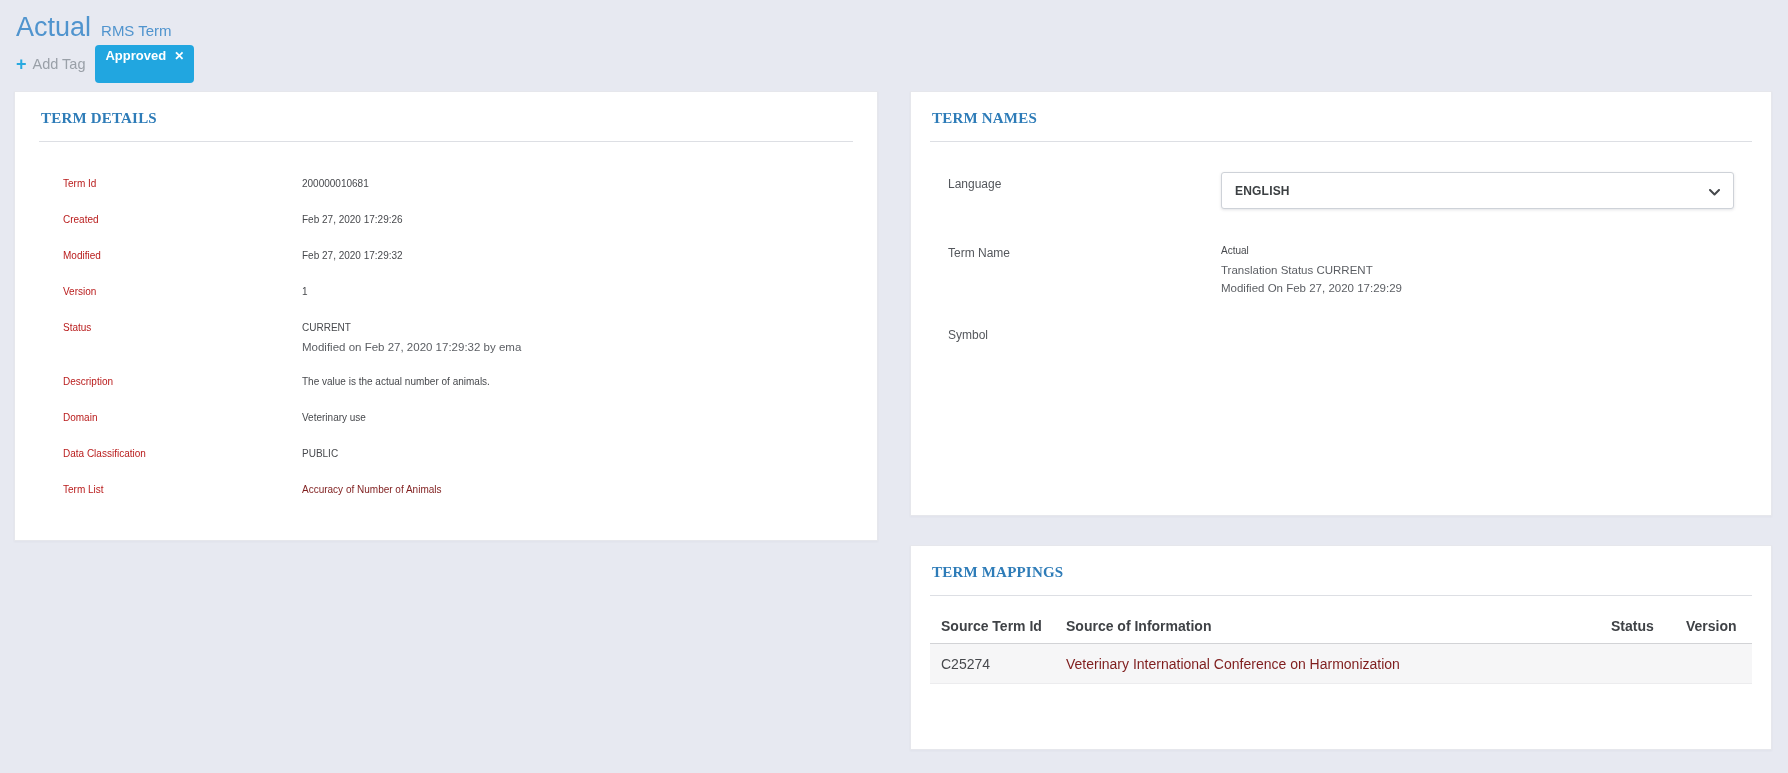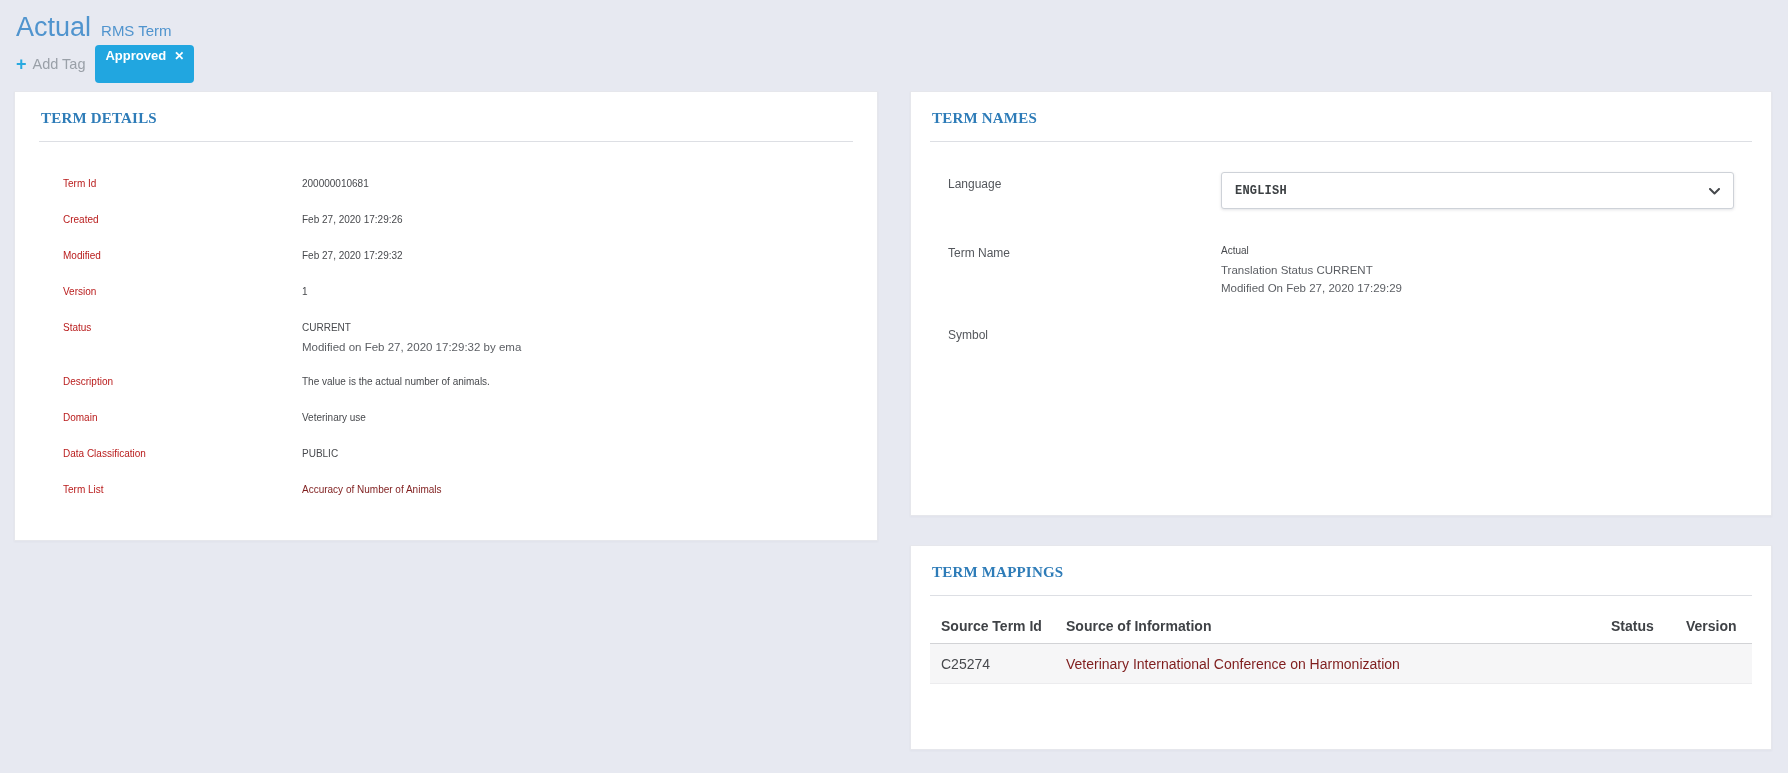--- a/index.html
+++ b/index.html
@@ -54,21 +54,21 @@
   .n-row { display: flex; align-items: flex-start; padding: 8px 0 8px 18px; }
   .n-label { width: 273px; flex: 0 0 auto; color: #54575c; font-size: 12px; line-height: 20px; padding-top: 2px; }
   .row-language { margin-bottom: 16px; }
   .row-termname { margin-bottom: 10px; }
   .row-short, .row-symbol { min-height: 36px; }
   .select-box {
     width: 513px; height: 37px; background: #fff;
     border: 1px solid #ced2d8; border-radius: 3px;
     box-shadow: 0 1px 3px rgba(60,70,90,0.15);
     display: flex; align-items: center; justify-content: space-between;
-    padding: 0 13px; cursor: pointer; font-family: Liberation Mono, monospace;
+    padding: 0 13px; cursor: pointer;
   }
   .select-box .select-value { font-size: 12px; font-weight: 700; color: #3c4043; letter-spacing: 0.2px; }
   .chevron { display: inline-block; }
 
   
   .map-table { margin-top: 22px; width: 100%; font-size: 14px; }
   .map-head { display: flex; padding-bottom: 9px; border-bottom: 1px solid #d2d3d6; }
   .map-head .cell { font-weight: 700; color: #3f4246; }
   .map-row { display: flex; align-items: center; background: #f6f6f7; border-bottom: 1px solid #ececee; min-height: 40px; }
   .cell { padding: 0 0 0 11px; }

